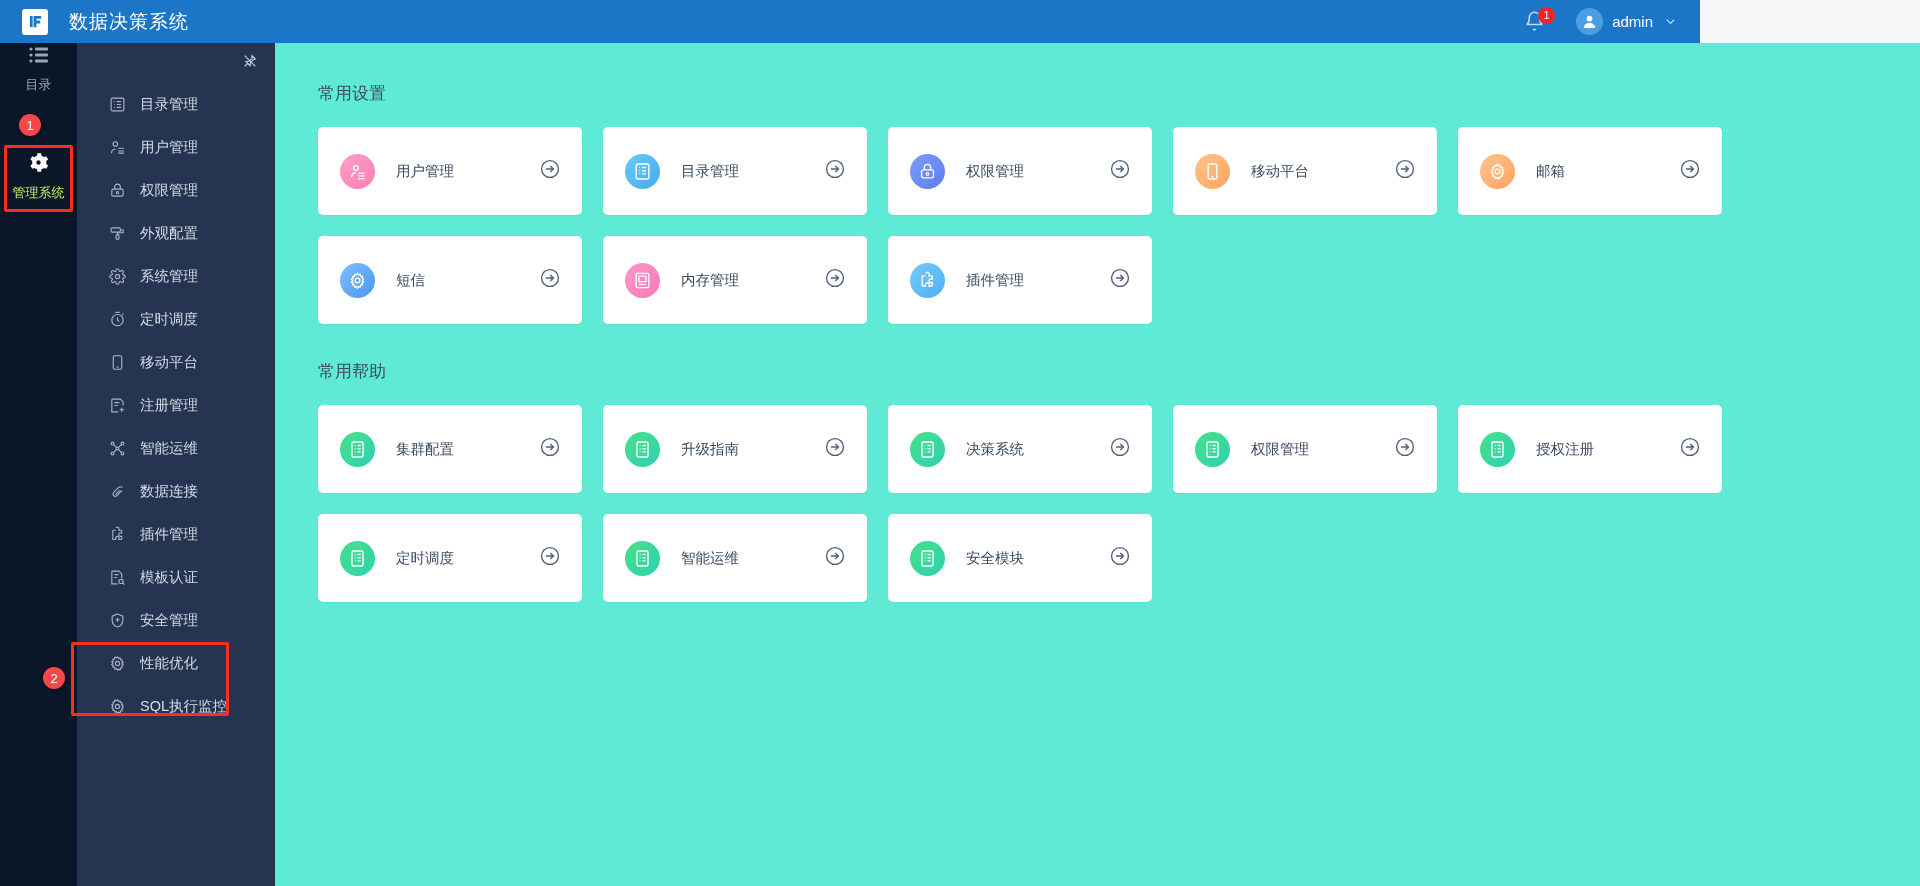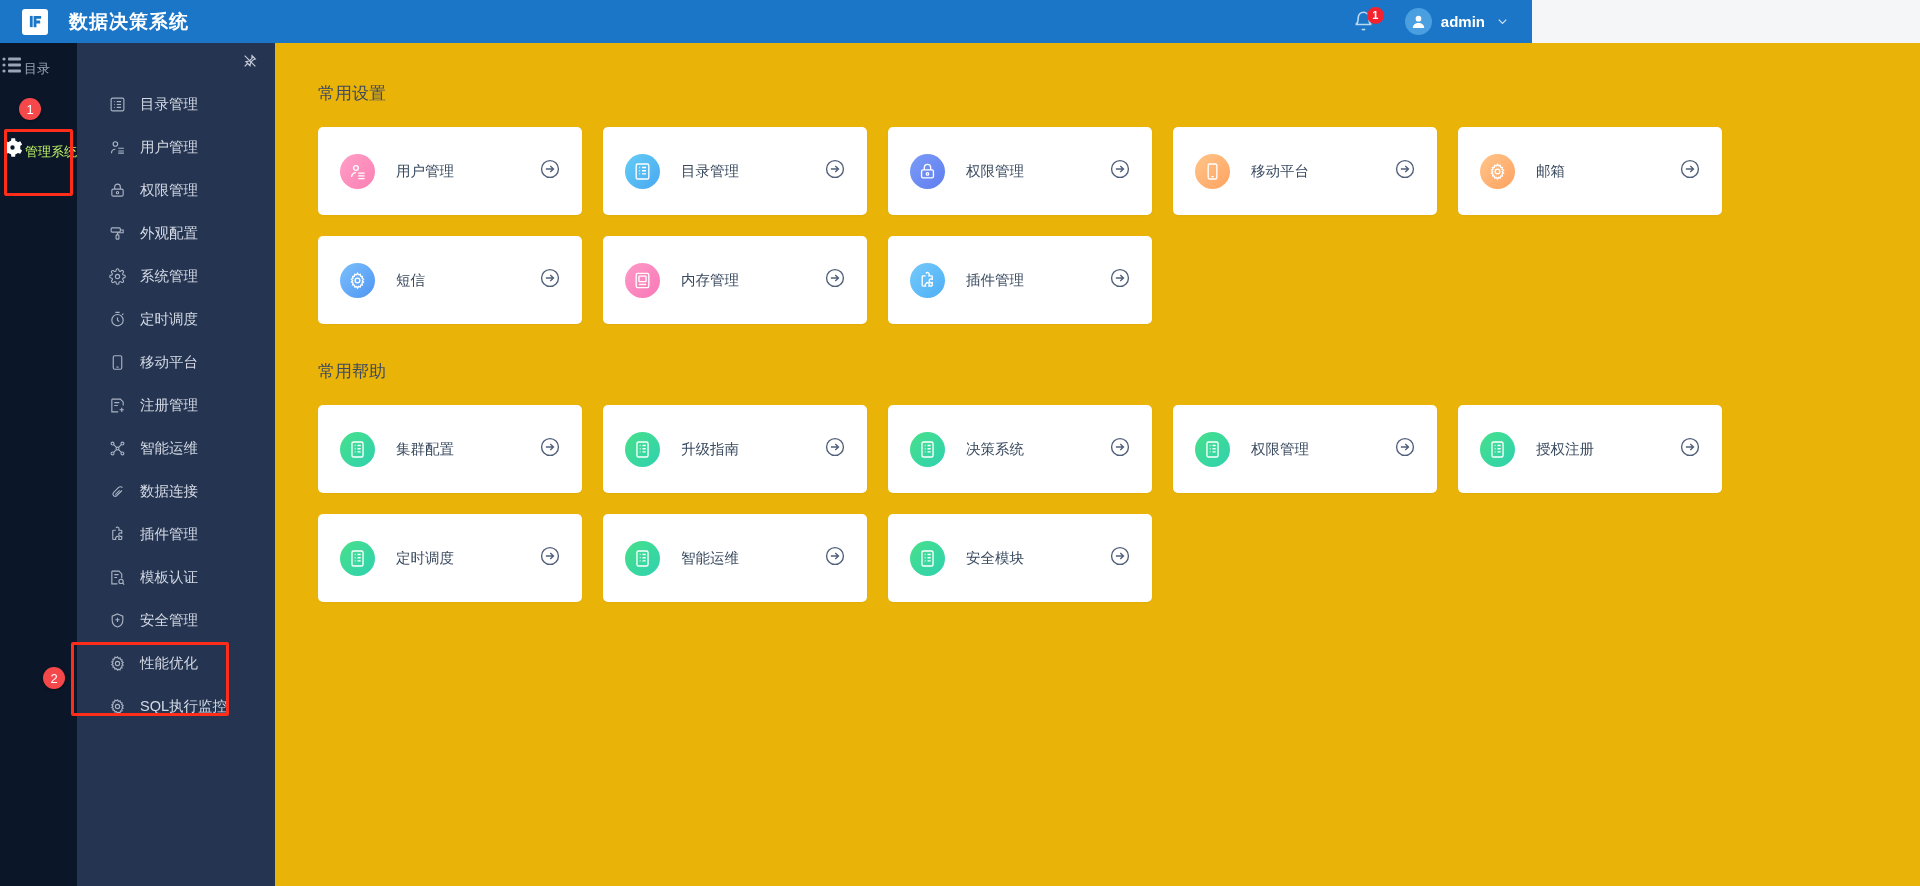--- a/index.html
+++ b/index.html
@@ -6,23 +6,23 @@
   html, body {
     width: 1920px; height: 886px;
     font-family: "Liberation Sans", "DejaVu Sans", sans-serif;
     background: #f5f6f8;
     overflow: hidden;
   }
   #app { position: relative; width: 1920px; height: 886px; }
 
   
   .header {
-    position: absolute; top: 0; left: 0; width: 1532px; height: 43px;
+    position: absolute; top: 0; left: 0; width: 1700px; height: 43px;
     background: #1b76c8;
-    display: flex; align-items: center; font-weight: bold;
+    display: flex; align-items: center;
   }
   .logo-box {
     width: 26px; height: 26px; margin-left: 22px;
     background: #ffffff; border-radius: 3px;
     display: flex; align-items: center; justify-content: center;
   }
   .app-title {
     color: #ffffff; font-size: 19px; margin-left: 21px; letter-spacing: 1px;
   }
   .header-right {
@@ -45,22 +45,22 @@
   }
   .user-name { color: #ffffff; font-size: 15px; margin-right: 10px; }
   .chev { color: #cfe3f5; font-size: 13px; }
 
   
   .rail {
     position: absolute; top: 43px; left: 0; width: 77px; height: 843px;
     background: #0b1628;
   }
   .rail-item {
-    width: 77px; padding: 8px 0 10px 0;
-    display: flex; flex-direction: row; align-items: center;
+    width: 77px; padding: 0 0 10px 0;
+    display: flex; flex-direction: column; align-items: center;
     color: #9aa6b8; cursor: pointer;
   }
   .rail-item .rail-label { font-size: 13px; margin-top: 9px; }
   .rail-item.active { color: #bef264; }
   .rail-item-wrap { position: relative; }
   .rail-highlight {
     position: absolute; left: 4px; top: 31px; width: 69px; height: 67px;
     border: 3px solid #ff2d1a; border-radius: 2px; pointer-events: none;
   }
   .rail-badge {
@@ -104,21 +104,21 @@
   .grip {
     position: absolute; left: 198px; top: 415px; width: 8px; height: 26px;
     display: flex; flex-wrap: wrap; align-content: center; justify-content: center;
     gap: 2px; cursor: col-resize;
   }
   .grip i { width: 2px; height: 2px; background: #9aa6b8; display: block; }
 
   
   .main {
     position: absolute; top: 43px; left: 275px; width: 1645px; height: 843px;
-    background: #eab308; overflow: hidden;
+    background: #5eead4; overflow: hidden;
   }
   .section-title {
     color: #3d4b60; font-size: 17px; margin: 39px 0 0 43px;
   }
   .grid {
     display: flex; flex-wrap: wrap; gap: 21px;
     margin: 22px 0 0 43px; width: 1459px;
   }
   .card {
     width: 264px; height: 88px; background: #ffffff; border-radius: 5px;

